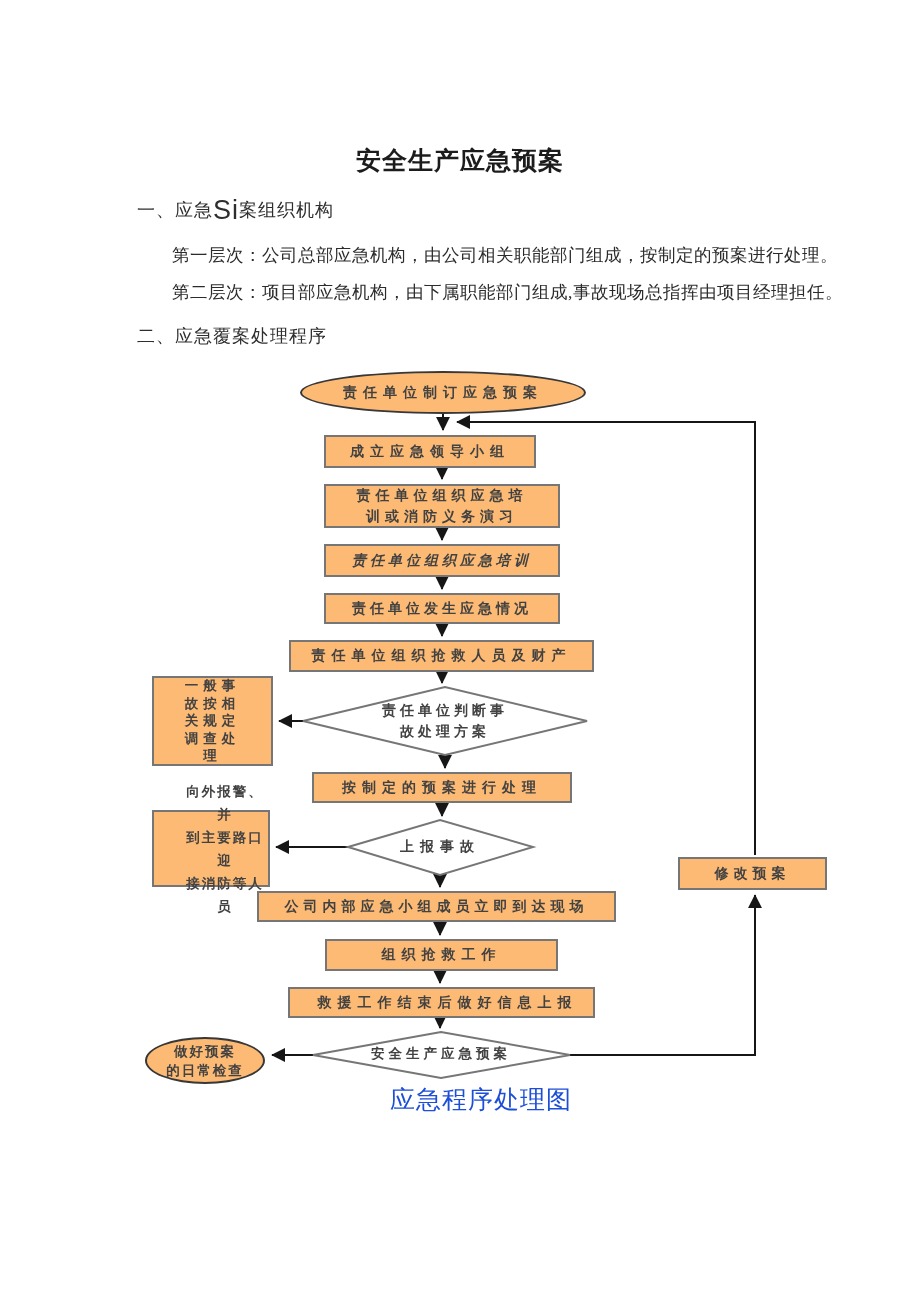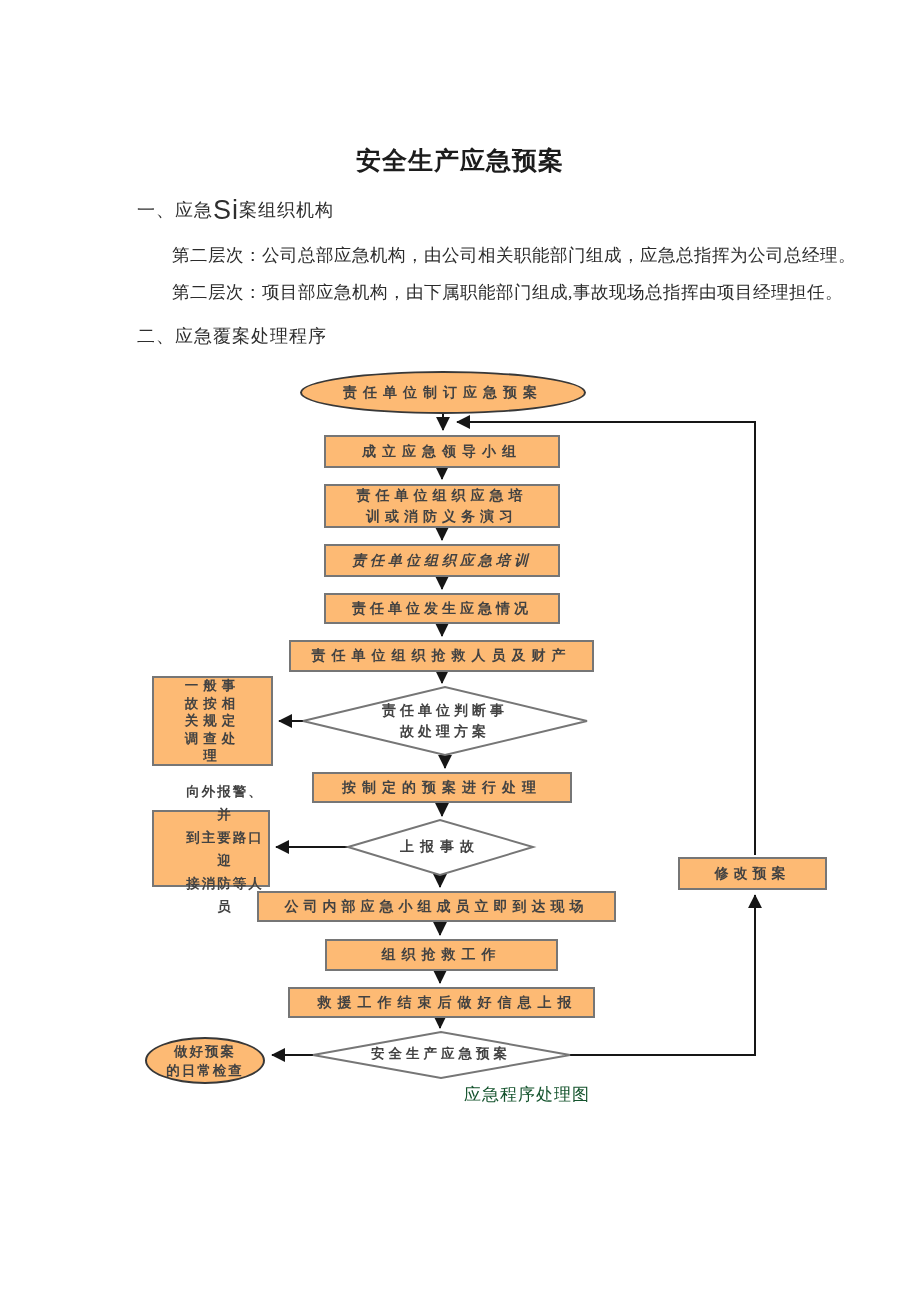--- a/index.html
+++ b/index.html
@@ -30,53 +30,53 @@
   .node{
     position:absolute;box-sizing:border-box;background:#fdba74;
     display:flex;align-items:center;justify-content:center;text-align:center;
     color:#424242;font-weight:bold;white-space:pre-line;
   }
   .rect{border:2px solid #767676;}
   .ellipse{border:2px solid #383838;border-radius:50%;}
   .dlabel{background:transparent;}
 
   .n-start{left:300px;top:371px;width:286px;height:43px;font-size:14px;letter-spacing:6px;}
-  .n-1{left:324px;top:435px;width:236px;height:33px;font-size:14px;letter-spacing:6px;}
+  .n-1{left:324px;top:435px;width:212px;height:33px;font-size:14px;letter-spacing:6px;}
   .n-2{left:324px;top:484px;width:236px;height:44px;font-size:14px;letter-spacing:5px;line-height:21px;}
   .n-3{left:324px;top:544px;width:236px;height:33px;font-size:14px;letter-spacing:4px;font-style:italic;}
   .n-4{left:324px;top:593px;width:236px;height:31px;font-size:14px;letter-spacing:4px;}
   .n-5{left:289px;top:640px;width:305px;height:32px;font-size:14px;letter-spacing:6px;}
   .n-sideA{left:152px;top:676px;width:121px;height:90px;font-size:13.5px;letter-spacing:5px;line-height:17.5px;}
   .n-6{left:312px;top:772px;width:260px;height:31px;font-size:14px;letter-spacing:6px;}
   .n-sideB{left:152px;top:810px;width:118px;height:77px;font-size:13.5px;letter-spacing:2px;line-height:23px;padding-left:28px;}
   .n-7{left:257px;top:891px;width:359px;height:31px;font-size:14px;letter-spacing:5px;}
   .n-8{left:325px;top:939px;width:233px;height:32px;font-size:14px;letter-spacing:6px;}
   .n-9{left:288px;top:987px;width:307px;height:31px;font-size:14px;letter-spacing:6px;padding-left:12px;}
   .n-end{left:145px;top:1037px;width:120px;height:47px;font-size:13.5px;letter-spacing:2px;line-height:19px;}
   .n-modify{left:678px;top:857px;width:149px;height:33px;font-size:14px;letter-spacing:5px;}
 
   .d1-label{left:345px;top:700px;width:200px;height:42px;font-size:14px;letter-spacing:4px;line-height:21px;}
   .d2-label{left:370px;top:836px;width:140px;height:22px;font-size:14px;letter-spacing:6px;}
   .d3-label{left:341px;top:1043px;width:200px;height:22px;font-size:13.5px;letter-spacing:4px;}
 
   .caption{
-    position:absolute;left:390px;top:1083px;width:200px;text-align:right;
-    font-size:17px;color:#14532d;letter-spacing:1px;
+    position:absolute;left:390px;top:1083px;width:200px;text-align:left;
+    font-size:25px;color:#1d4ed8;letter-spacing:1px;
   }
 </style>
 </head>
 <body>
 
 <div class="page">
 
   <div class="doc-title">安全生产应急预案</div>
 
   <div class="h-num h1"><span>一、应急</span><span class="h-big-latin">Si</span><span>案组织机构</span></div>
 
-  <div class="para para1">第二层次：公司总部应急机构，由公司相关职能部门组成，应急总指挥为公司总经理。</div>
+  <div class="para para1">第一层次：公司总部应急机构，由公司相关职能部门组成，按制定的预案进行处理。</div>
   <div class="para para2">第二层次：项目部应急机构，由下属职能部门组成,事故现场总指挥由项目经理担任。</div>
 
   <div class="h-num h2">二、应急覆案处理程序</div>
 
   <svg class="flow-svg" width="920" height="1301" viewBox="0 0 920 1301">
     <defs>
       <marker id="arr" viewBox="0 0 8 8" refX="7.5" refY="4" markerWidth="7" markerHeight="7" orient="auto-start-reverse">
         <path d="M0,0 L8,4 L0,8 Z" fill="#161616"></path>
       </marker>
     </defs>

